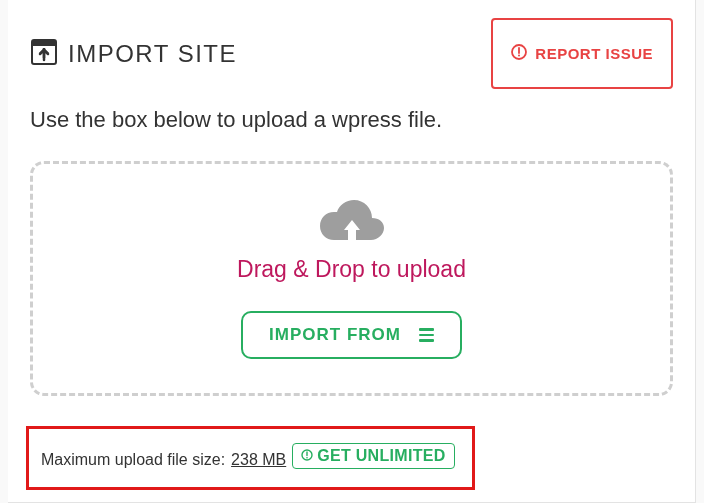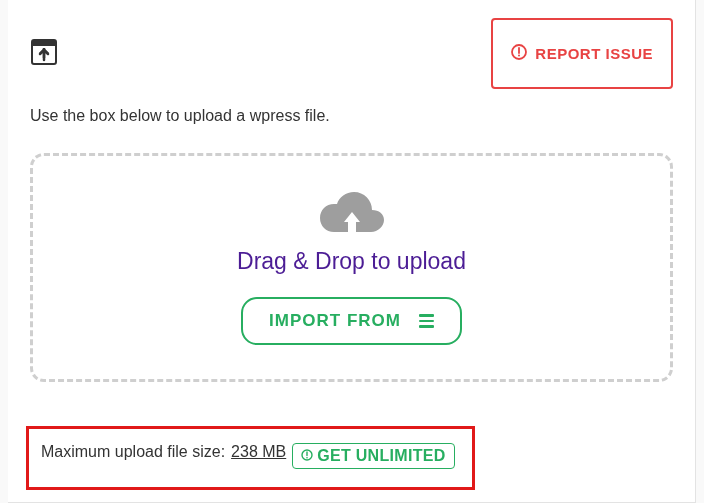--- a/index.html
+++ b/index.html
@@ -47,51 +47,51 @@
       font-size: 15px;
       font-weight: 700;
       letter-spacing: 0.5px;
       border-radius: 4px;
       display: flex;
       align-items: center;
       gap: 8px;
       cursor: pointer;
     }
     .subtext {
-      font-size: 16px;
+      font-size: 22px;
       color: #333;
       margin-bottom: 28px;
     }
     .dropzone {
       border: 3px dashed #cfcfcf;
       border-radius: 14px;
       padding: 32px 20px 34px 20px;
       text-align: center;
     }
     .cloud {
       margin: 0 auto 8px auto;
       display: block;
     }
     .drop-label {
       font-size: 23px;
-      color: #4c1d95;
-      margin-bottom: 22px;
+      color: #be185d;
+      margin-bottom: 28px;
     }
     .import-from-btn {
       display: inline-flex;
       align-items: center;
       gap: 18px;
       border: 2px solid #27ae60;
       color: #27ae60;
       background: #fff;
       padding: 12px 26px;
       font-size: 17px;
       font-weight: 700;
       letter-spacing: 1px;
-      border-radius: 16px;
+      border-radius: 10px;
       cursor: pointer;
     }
     .hamburger-lines {
       display: inline-flex;
       flex-direction: column;
       gap: 3px;
     }
     .hamburger-lines span {
       display: block;
       width: 15px;
@@ -102,21 +102,21 @@
     .footer {
       position: absolute;
       left: 18px;
       right: 220px;
       bottom: 12px;
       border: 3px solid #e11919;
       padding: 14px 12px 18px 12px;
     }
     .footer-inner {
       display: flex;
-      align-items: flex-start;
+      align-items: flex-end;
       gap: 6px;
       font-size: 16px;
       color: #333;
     }
     .filesize {
       text-decoration: underline;
     }
     .unlimited-btn {
       display: inline-flex;
       align-items: center;
@@ -140,20 +140,21 @@
     <div class="title-wrap">
       <span>
         <svg width="28" height="28" viewBox="0 0 28 28">
           <rect x="2" y="2" width="24" height="24" rx="2" fill="none" stroke="#333" stroke-width="2"></rect>
           <rect x="2" y="2" width="24" height="6" fill="#333"></rect>
           <path d="M14 22 L14 12 M14 22 L10 18 M14 22 L18 18" stroke="#333" stroke-width="2.5" fill="none" stroke-linecap="round" transform="rotate(180 14 17)"></path>
           <path d="M14 10 L14 20" stroke="#333" stroke-width="2.5"></path>
           <path d="M9 15 L14 10 L19 15" fill="#333"></path>
         </svg>
       </span>
+      <h1 class="title">IMPORT SITE</h1>
     </div>
     <button class="report-btn">
       <span>
         <svg width="16" height="16" viewBox="0 0 16 16">
           <circle cx="8" cy="8" r="7" fill="none" stroke="#e84343" stroke-width="1.8"></circle>
           <line x1="8" y1="4" x2="8" y2="9" stroke="#e84343" stroke-width="1.8" stroke-linecap="round"></line>
           <circle cx="8" cy="11.6" r="1" fill="#e84343"></circle>
         </svg>
       </span>
       <span>REPORT ISSUE</span>

